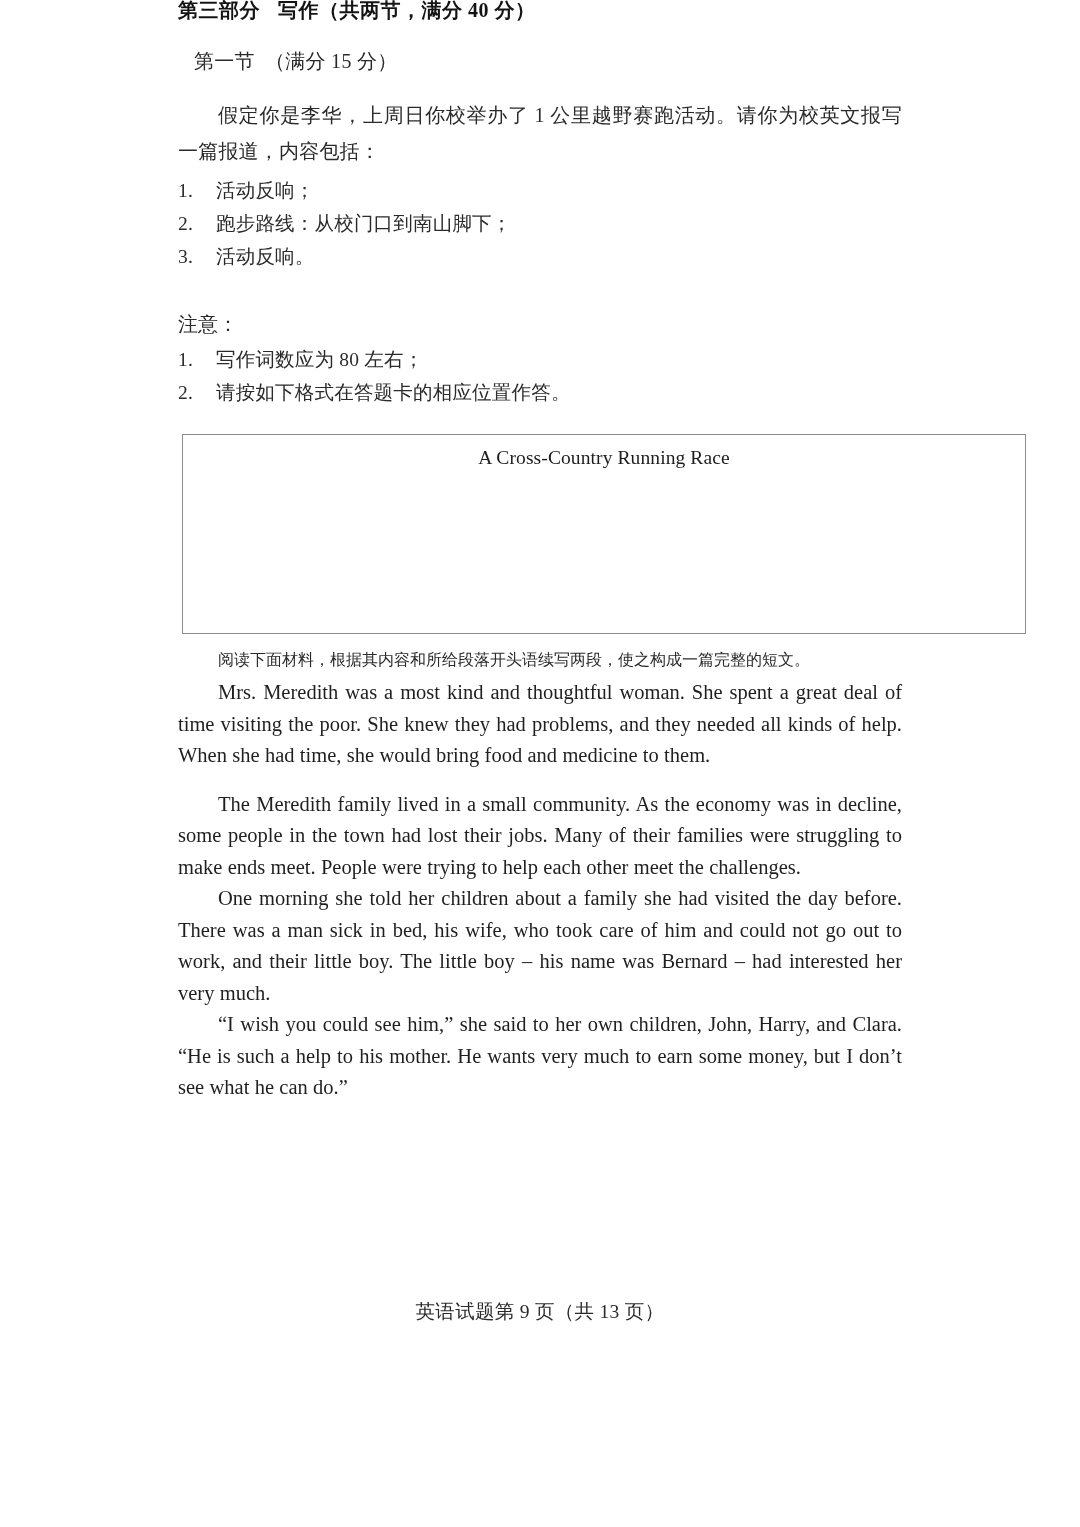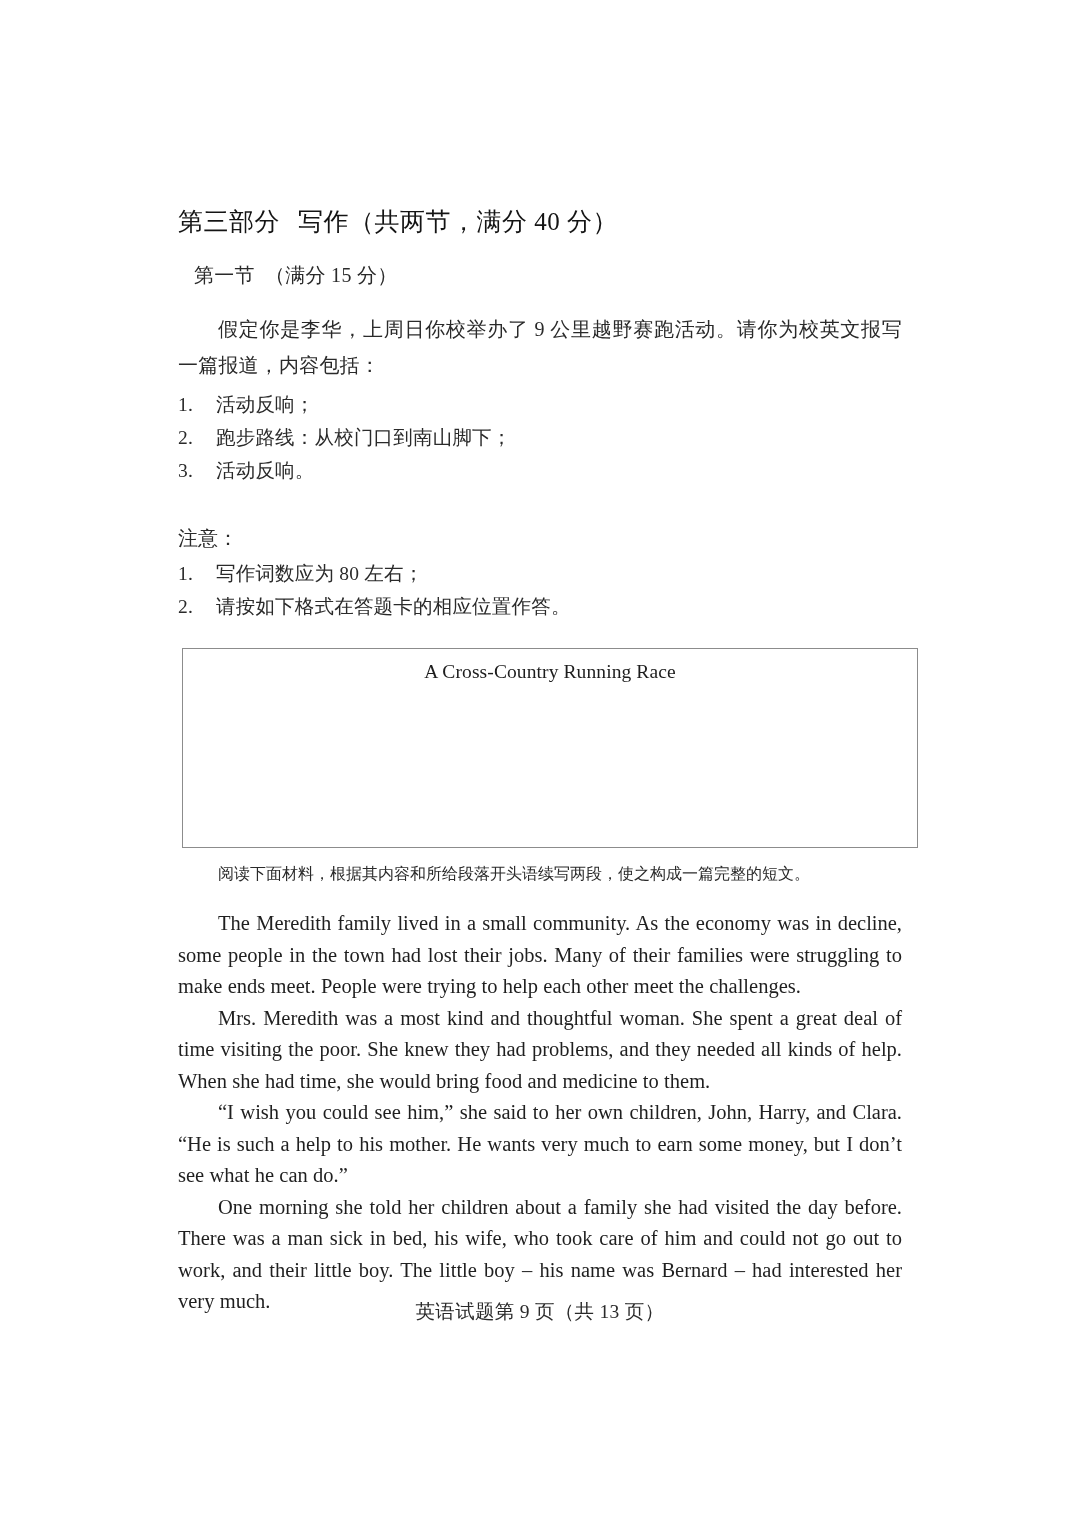--- a/index.html
+++ b/index.html
@@ -18,25 +18,24 @@
   .page {
     position: absolute;
     left: 178px;
     top: 0;
     width: 724px;
     height: 1527px;
   }
 
   
   .part-heading {
-    font-size: 25px;
-    font-weight: normal;
+    font-size: 20px;
+    font-weight: bold;
     letter-spacing: 0.5px;
     margin: 0;
-    padding-top: 209px;
     line-height: 1.0;
     color: #141414;
   }
   .part-heading .gap { display: inline-block; width: 18px; }
 
   .section-heading {
     font-size: 20px;
     margin: 16px;
     padding-top: 15px;
     line-height: 1.0;
@@ -86,21 +85,21 @@
     margin: 0;
     padding-top: 36px;
     color: #2a2a2a;
   }
   .list-block-2 { padding-top: 4px; }
 
   
   .answer-box {
     margin-top: 25px;
     margin-left: 4px;
-    width: 736px;
+    width: 844px;
     height: 200px;
     border: 1.3px solid #8c8c8c;
     box-sizing: border-box;
     background: #ffffff;
     position: relative;
   }
   .answer-box-title {
     position: absolute;
     top: 12px;
     left: 0;
@@ -164,21 +163,21 @@
 <div class="page">
 
   <div class="part-heading">
     <span>第三部分</span><span class="gap"></span><span>写作（共两节，满分 40 分）</span>
   </div>
 
   <div class="section-heading">
     <span>第一节</span><span class="gap"></span><span>（满分 15 分）</span>
   </div>
 
-  <p class="cn-para">假定你是李华，上周日你校举办了 9 公里越野赛跑活动。请你为校英文报写一篇报道，内容包括：</p>
+  <p class="cn-para">假定你是李华，上周日你校举办了 1 公里越野赛跑活动。请你为校英文报写一篇报道，内容包括：</p>
 
   <ul class="cn-list list-block-1">
     <li>
       <span class="num">1.</span><span>活动反响；</span>
     </li>
     <li>
       <span class="num">2.</span><span>跑步路线：从校门口到南山脚下；</span>
     </li>
     <li>
       <span class="num">3.</span><span>活动反响。</span>
@@ -196,20 +195,20 @@
     </li>
   </ul>
 
   <div class="answer-box">
     <div class="answer-box-title">A Cross-Country Running Race</div>
   </div>
 
 
   <p class="cn-para-2">阅读下面材料，根据其内容和所给段落开头语续写两段，使之构成一篇完整的短文。</p>
 
+  <p class="en-para rest">Mrs. Meredith was a most kind and thoughtful woman. She spent a great deal of time visiting the poor. She knew they had problems, and they needed all kinds of help. When she had time, she would bring food and medicine to them.</p>
   <p class="en-para first">The Meredith family lived in a small community. As the economy was in decline, some people in the town had lost their jobs. Many of their families were struggling to make ends meet. People were trying to help each other meet the challenges.</p>
-  <p class="en-para rest">Mrs. Meredith was a most kind and thoughtful woman. She spent a great deal of time visiting the poor. She knew they had problems, and they needed all kinds of help. When she had time, she would bring food and medicine to them.</p>
+  <p class="en-para rest">One morning she told her children about a family she had visited the day before. There was a man sick in bed, his wife, who took care of him and could not go out to work, and their little boy. The little boy – his name was Bernard – had interested her very much.</p>
   <p class="en-para rest">“I wish you could see him,” she said to her own children, John, Harry, and Clara. “He is such a help to his mother. He wants very much to earn some money, but I don’t see what he can do.”</p>
-  <p class="en-para rest">One morning she told her children about a family she had visited the day before. There was a man sick in bed, his wife, who took care of him and could not go out to work, and their little boy. The little boy – his name was Bernard – had interested her very much.</p>
 
 </div>
 
 <div class="footer">英语试题第 9 页（共 13 页）</div>
 
 </body></html>

